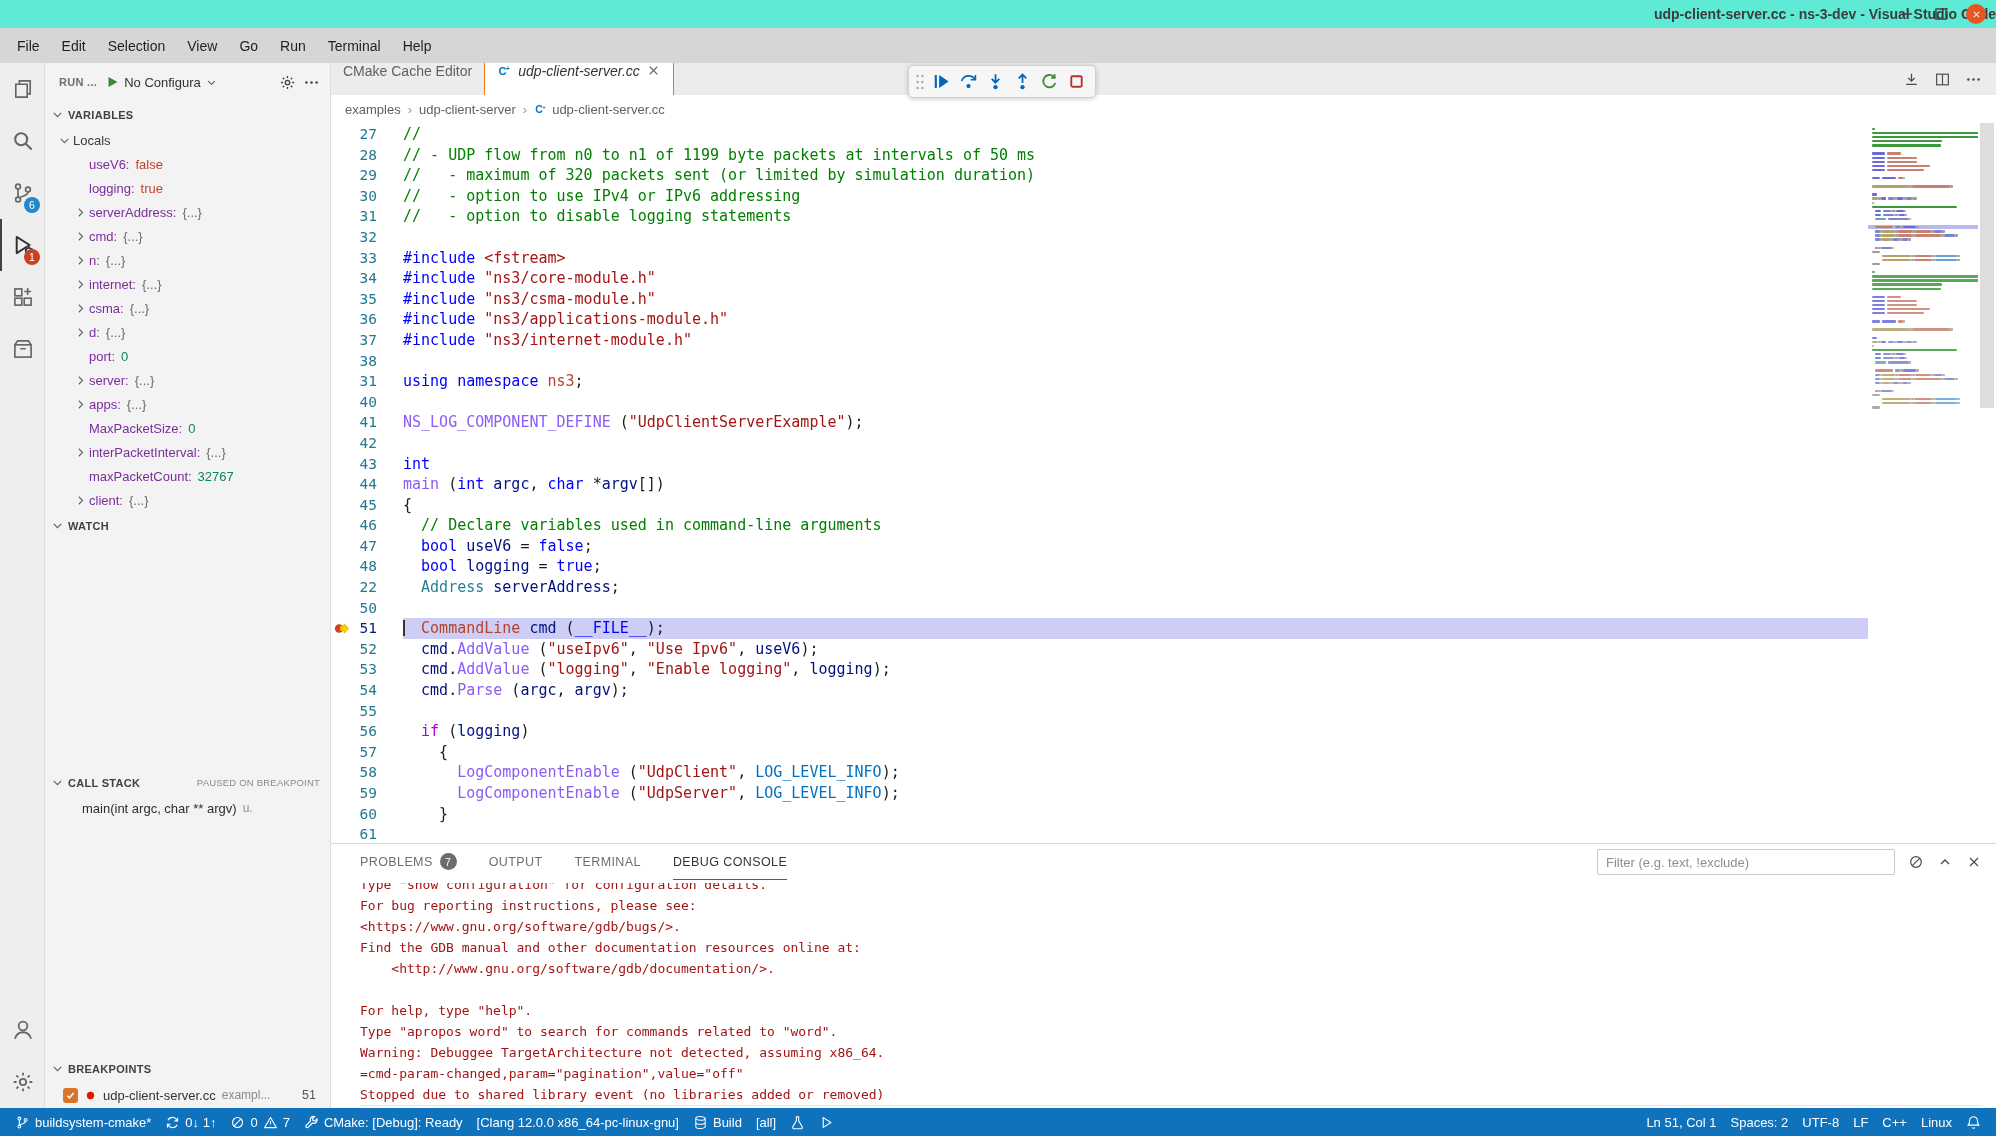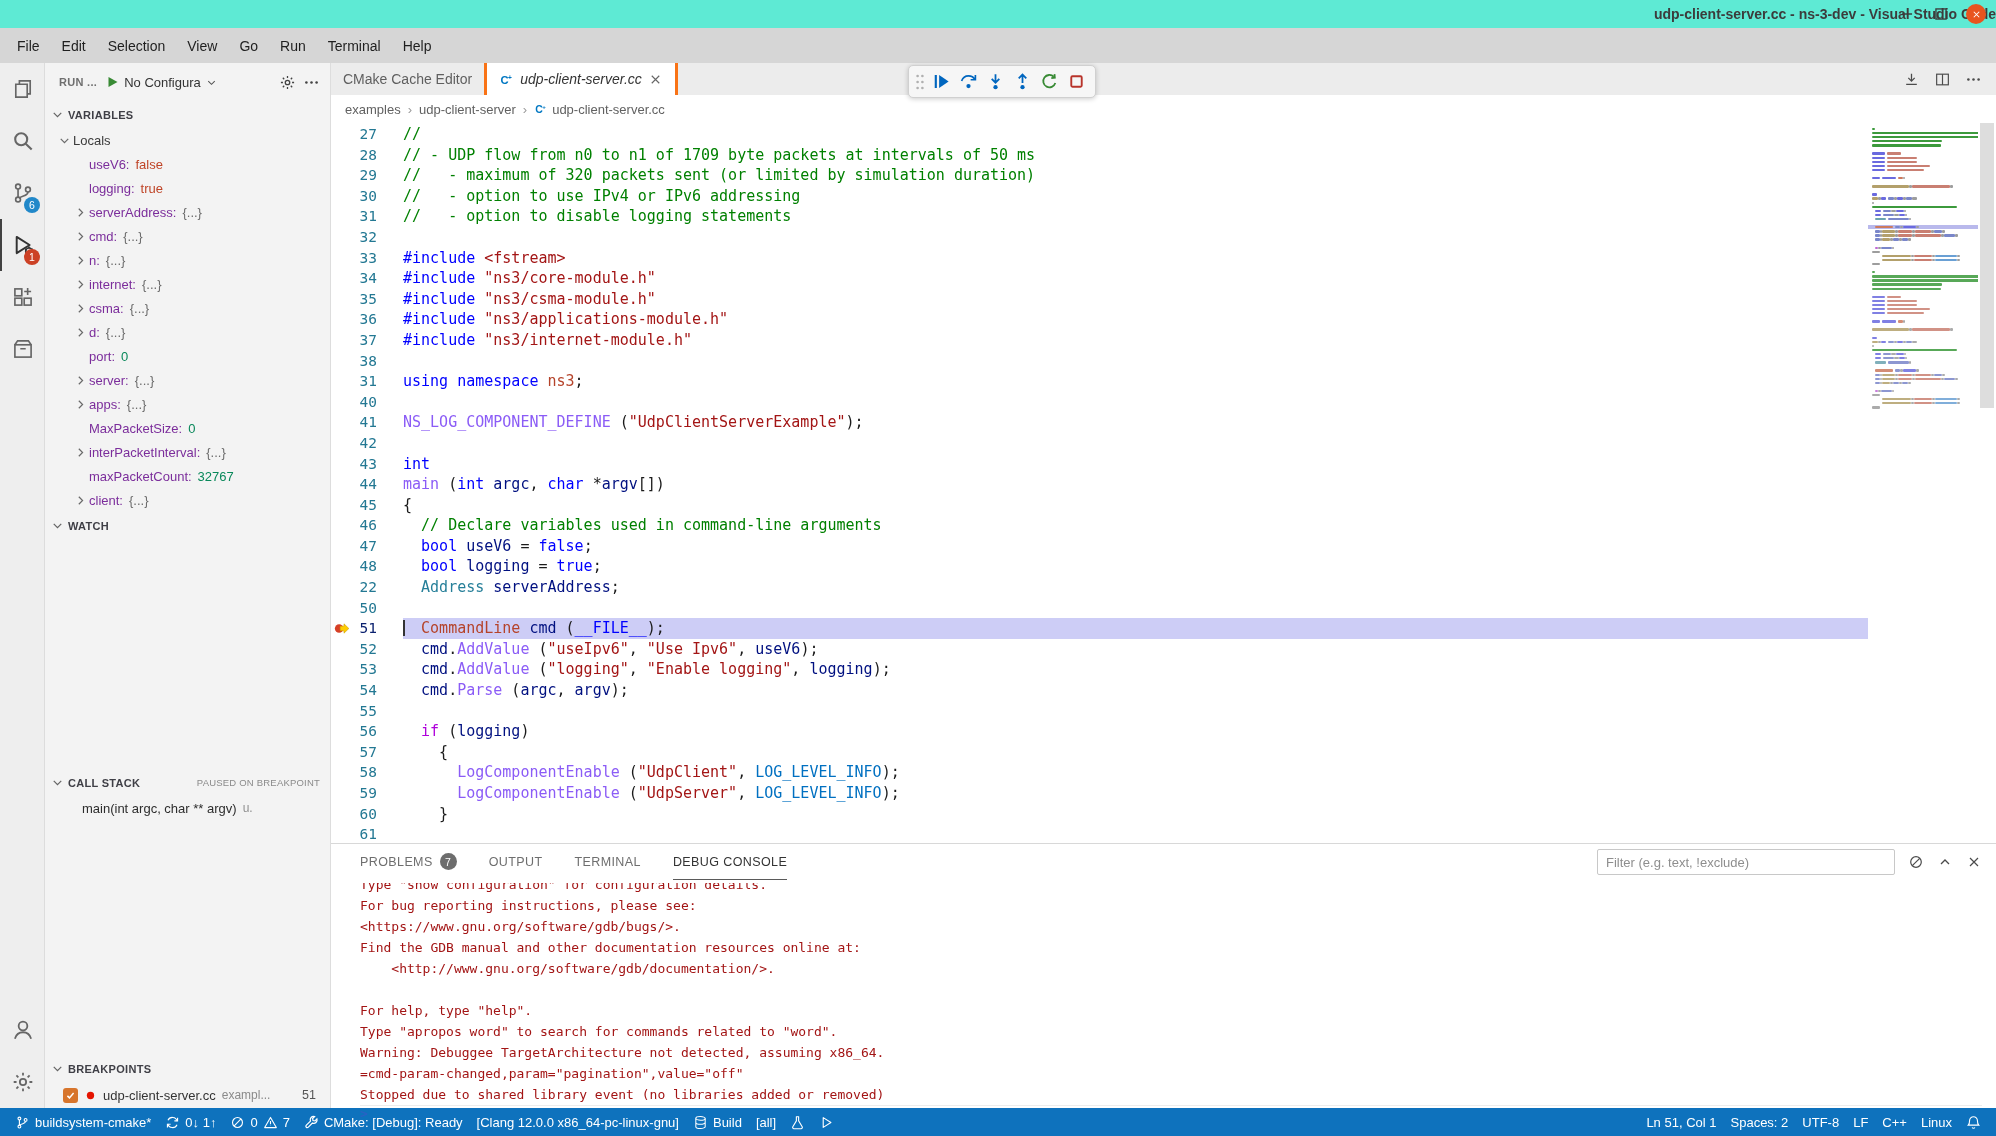--- a/index.html
+++ b/index.html
@@ -52,21 +52,21 @@
 .frame-detail{color:#909090;font-size:12px}
 .bp-row{height:26px;display:flex;align-items:center;padding:0 14px 0 18px;gap:6px;font-size:13px}
 .bp-checkbox{width:15px;height:15px;border-radius:3px;background:#d7752c;display:inline-flex;align-items:center;justify-content:center;flex:none}
 .bp-checkbox svg{width:11px;height:11px}
 .bp-row .icon{width:13px;height:13px}
 .bp-path{color:#8a8a8a;font-size:12px;overflow:hidden;text-overflow:ellipsis}
 .bp-line{margin-left:auto;color:#555;font-size:12.5px}
 
 .editor-col{flex:1;display:flex;flex-direction:column;min-width:0;position:relative;background:#fff}
 .tabbar{height:32px;background:#ececec;display:flex;flex:none}
-.tab{display:flex;align-items:center;gap:6px;padding:0 12px;font-size:14px;color:#5f5f5f;border-right:3px solid #f97316;background:#ececec}
+.tab{display:flex;gap:6px;padding:0 12px;font-size:14px;color:#5f5f5f;border-right:1px solid #f97316;background:#ececec}
 .tab.active{background:#fff;color:#333}
 .tab-label.italic{font-style:italic}
 .tab .icon{width:15px;height:15px}
 .tab-close{width:15px;height:15px;color:#666}
 .editor-actions{margin-left:auto;display:flex;align-items:center;gap:14px;padding-right:14px;color:#4b4b4b}
 .editor-actions .icon{width:17px;height:17px}
 .breadcrumbs{height:28px;display:flex;align-items:center;padding-left:14px;gap:7px;font-size:13px;color:#616161;flex:none;background:#fff}
 .bc-sep{color:#9a9a9a}
 .bc-item{display:flex;align-items:center;gap:4px}
 .bc-item .icon{width:14px;height:14px}
@@ -523,21 +523,21 @@
         </div>
 
       <div class="code-area">
         <div class="lines-col" id="lines-col">
             <div class="code-line">
               <span class="gutter"><span class="lnum">27</span></span>
               <span class="line-content"><span class="tk-c">//</span></span>
             </div>
             <div class="code-line">
               <span class="gutter"><span class="lnum">28</span></span>
-              <span class="line-content"><span class="tk-c">// - UDP flow from n0 to n1 of 1709 byte packets at intervals of 50 ms</span></span>
+              <span class="line-content"><span class="tk-c">// - UDP flow from n0 to n1 of 1199 byte packets at intervals of 50 ms</span></span>
             </div>
             <div class="code-line">
               <span class="gutter"><span class="lnum">29</span></span>
               <span class="line-content"><span class="tk-c">//   - maximum of 320 packets sent (or limited by simulation duration)</span></span>
             </div>
             <div class="code-line">
               <span class="gutter"><span class="lnum">30</span></span>
               <span class="line-content"><span class="tk-c">//   - option to use IPv4 or IPv6 addressing</span></span>
             </div>
             <div class="code-line">

